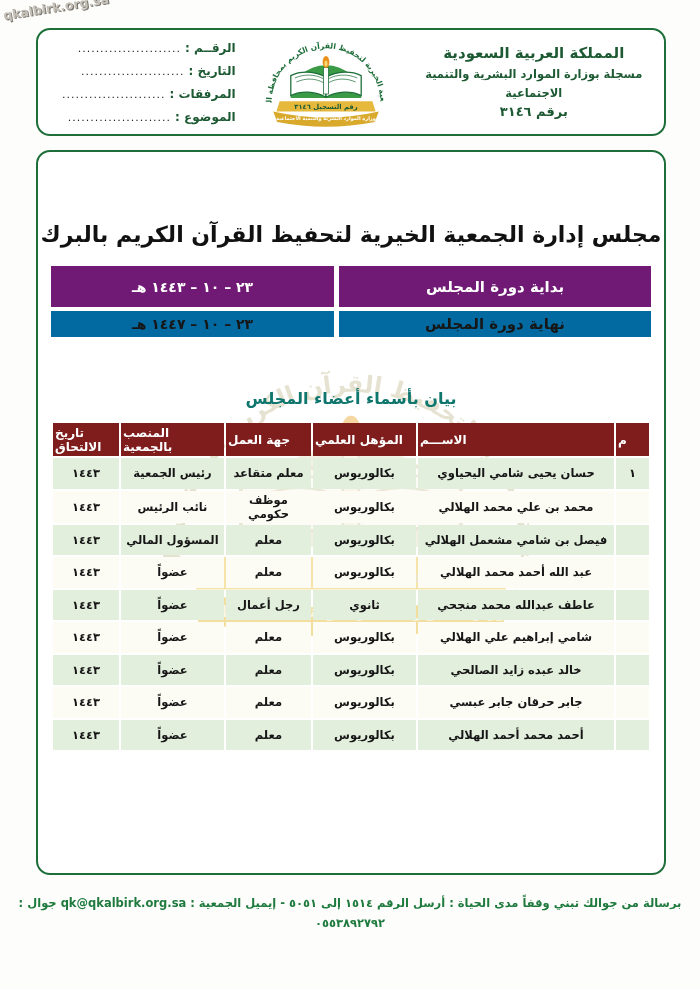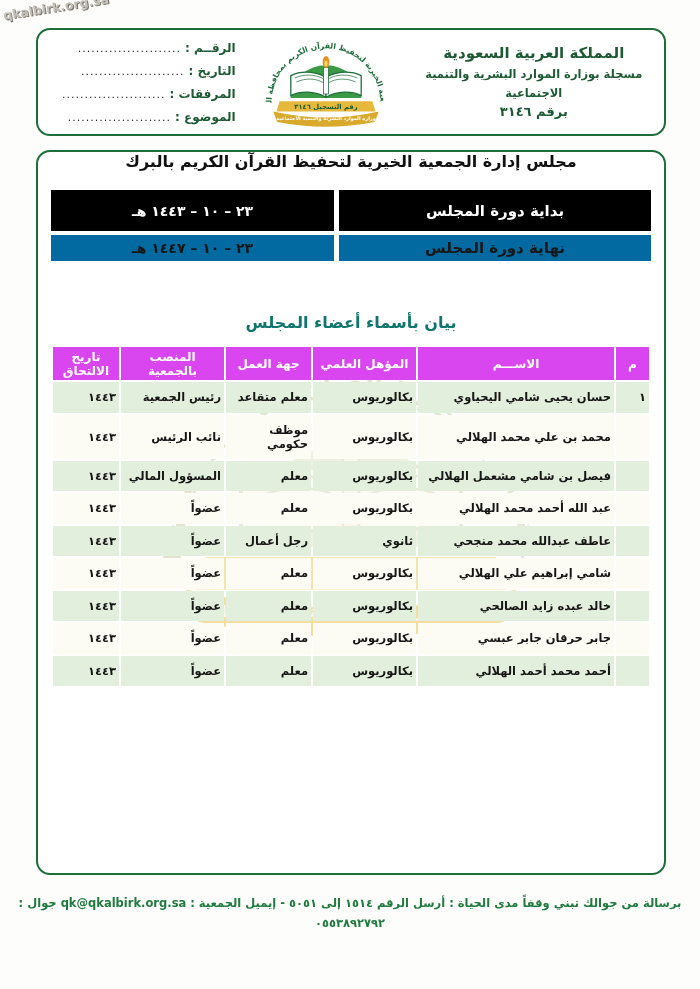--- a/index.html
+++ b/index.html
@@ -41,41 +41,41 @@
   
   .main-box {
     position:absolute; top:150px; left:36px; width:630px; height:725px;
     border:2px solid #1e6e3a; border-radius:14px; background:#fff; z-index:2; overflow:hidden;
   }
   .watermark {
     position:absolute; top:195px; left:50%; transform:translateX(-50%);
     width:460px; height:300px; opacity:0.5; z-index:0; pointer-events:none;
   }
   .main-content { position:relative; z-index:1; }
-  .doc-title { text-align:center; font-size:16px; font-weight:bold; color:#111; }
+  .doc-title { text-align:center; margin-top:70px; font-size:22px; font-weight:bold; color:#111; }
   .term-rows { width:600px; margin:19px auto 0; }
   .term-row { display:flex; gap:5px; margin-bottom:4px; }
   .term-label { width:312px; display:flex; align-items:center; justify-content:center; font-weight:bold; }
   .term-value { flex:1; display:flex; align-items:center; justify-content:center; font-weight:bold; }
-  .term-dark  .term-label, .term-dark  .term-value { background:#000000; color:#ffffff; height:41px; }
+  .term-dark  .term-label, .term-dark  .term-value { background:#701a75; color:#ffffff; height:41px; }
   .term-light .term-label, .term-light .term-value { background:#0369a1; color:#161616; height:26px; }
   .term-label { font-size:15px; }
   .term-value { font-size:14px; letter-spacing:0.5px; }
   .doc-subtitle { text-align:center; margin-top:52px; font-size:16px; font-weight:bold; color:#0f766e; }
   table.members {
     width:600px; margin:13px auto 0; border-collapse:separate; border-spacing:2.5px;
     table-layout:fixed;
   }
   table.members th {
-    background:#d946ef; color:#ffffff; font-weight:bold; font-size:12px;
-    height:33px; text-align:center; vertical-align:middle; padding:0 2px;
+    background:#7f1d1d; color:#ffffff; font-weight:bold; font-size:12px;
+    height:33px; text-align:left; vertical-align:middle; padding:0 2px;
   }
   table.members td {
     font-weight:bold; font-size:11.5px; color:#161616; height:30.5px;
-    text-align:right; vertical-align:middle; padding:8px 3px;
+    text-align:center; vertical-align:middle; padding:2px 3px;
   }
   tr.row-green td { background:#e3efdd; }
   tr.row-white td { background:#fcfcf4; }
   
   .footer {
     position:absolute; left:0; right:0; top:893px; text-align:center;
     color:#1f7a3e; font-weight:bold; font-size:11.5px; line-height:1.75; z-index:2;
   }
 </style>
 </head>

